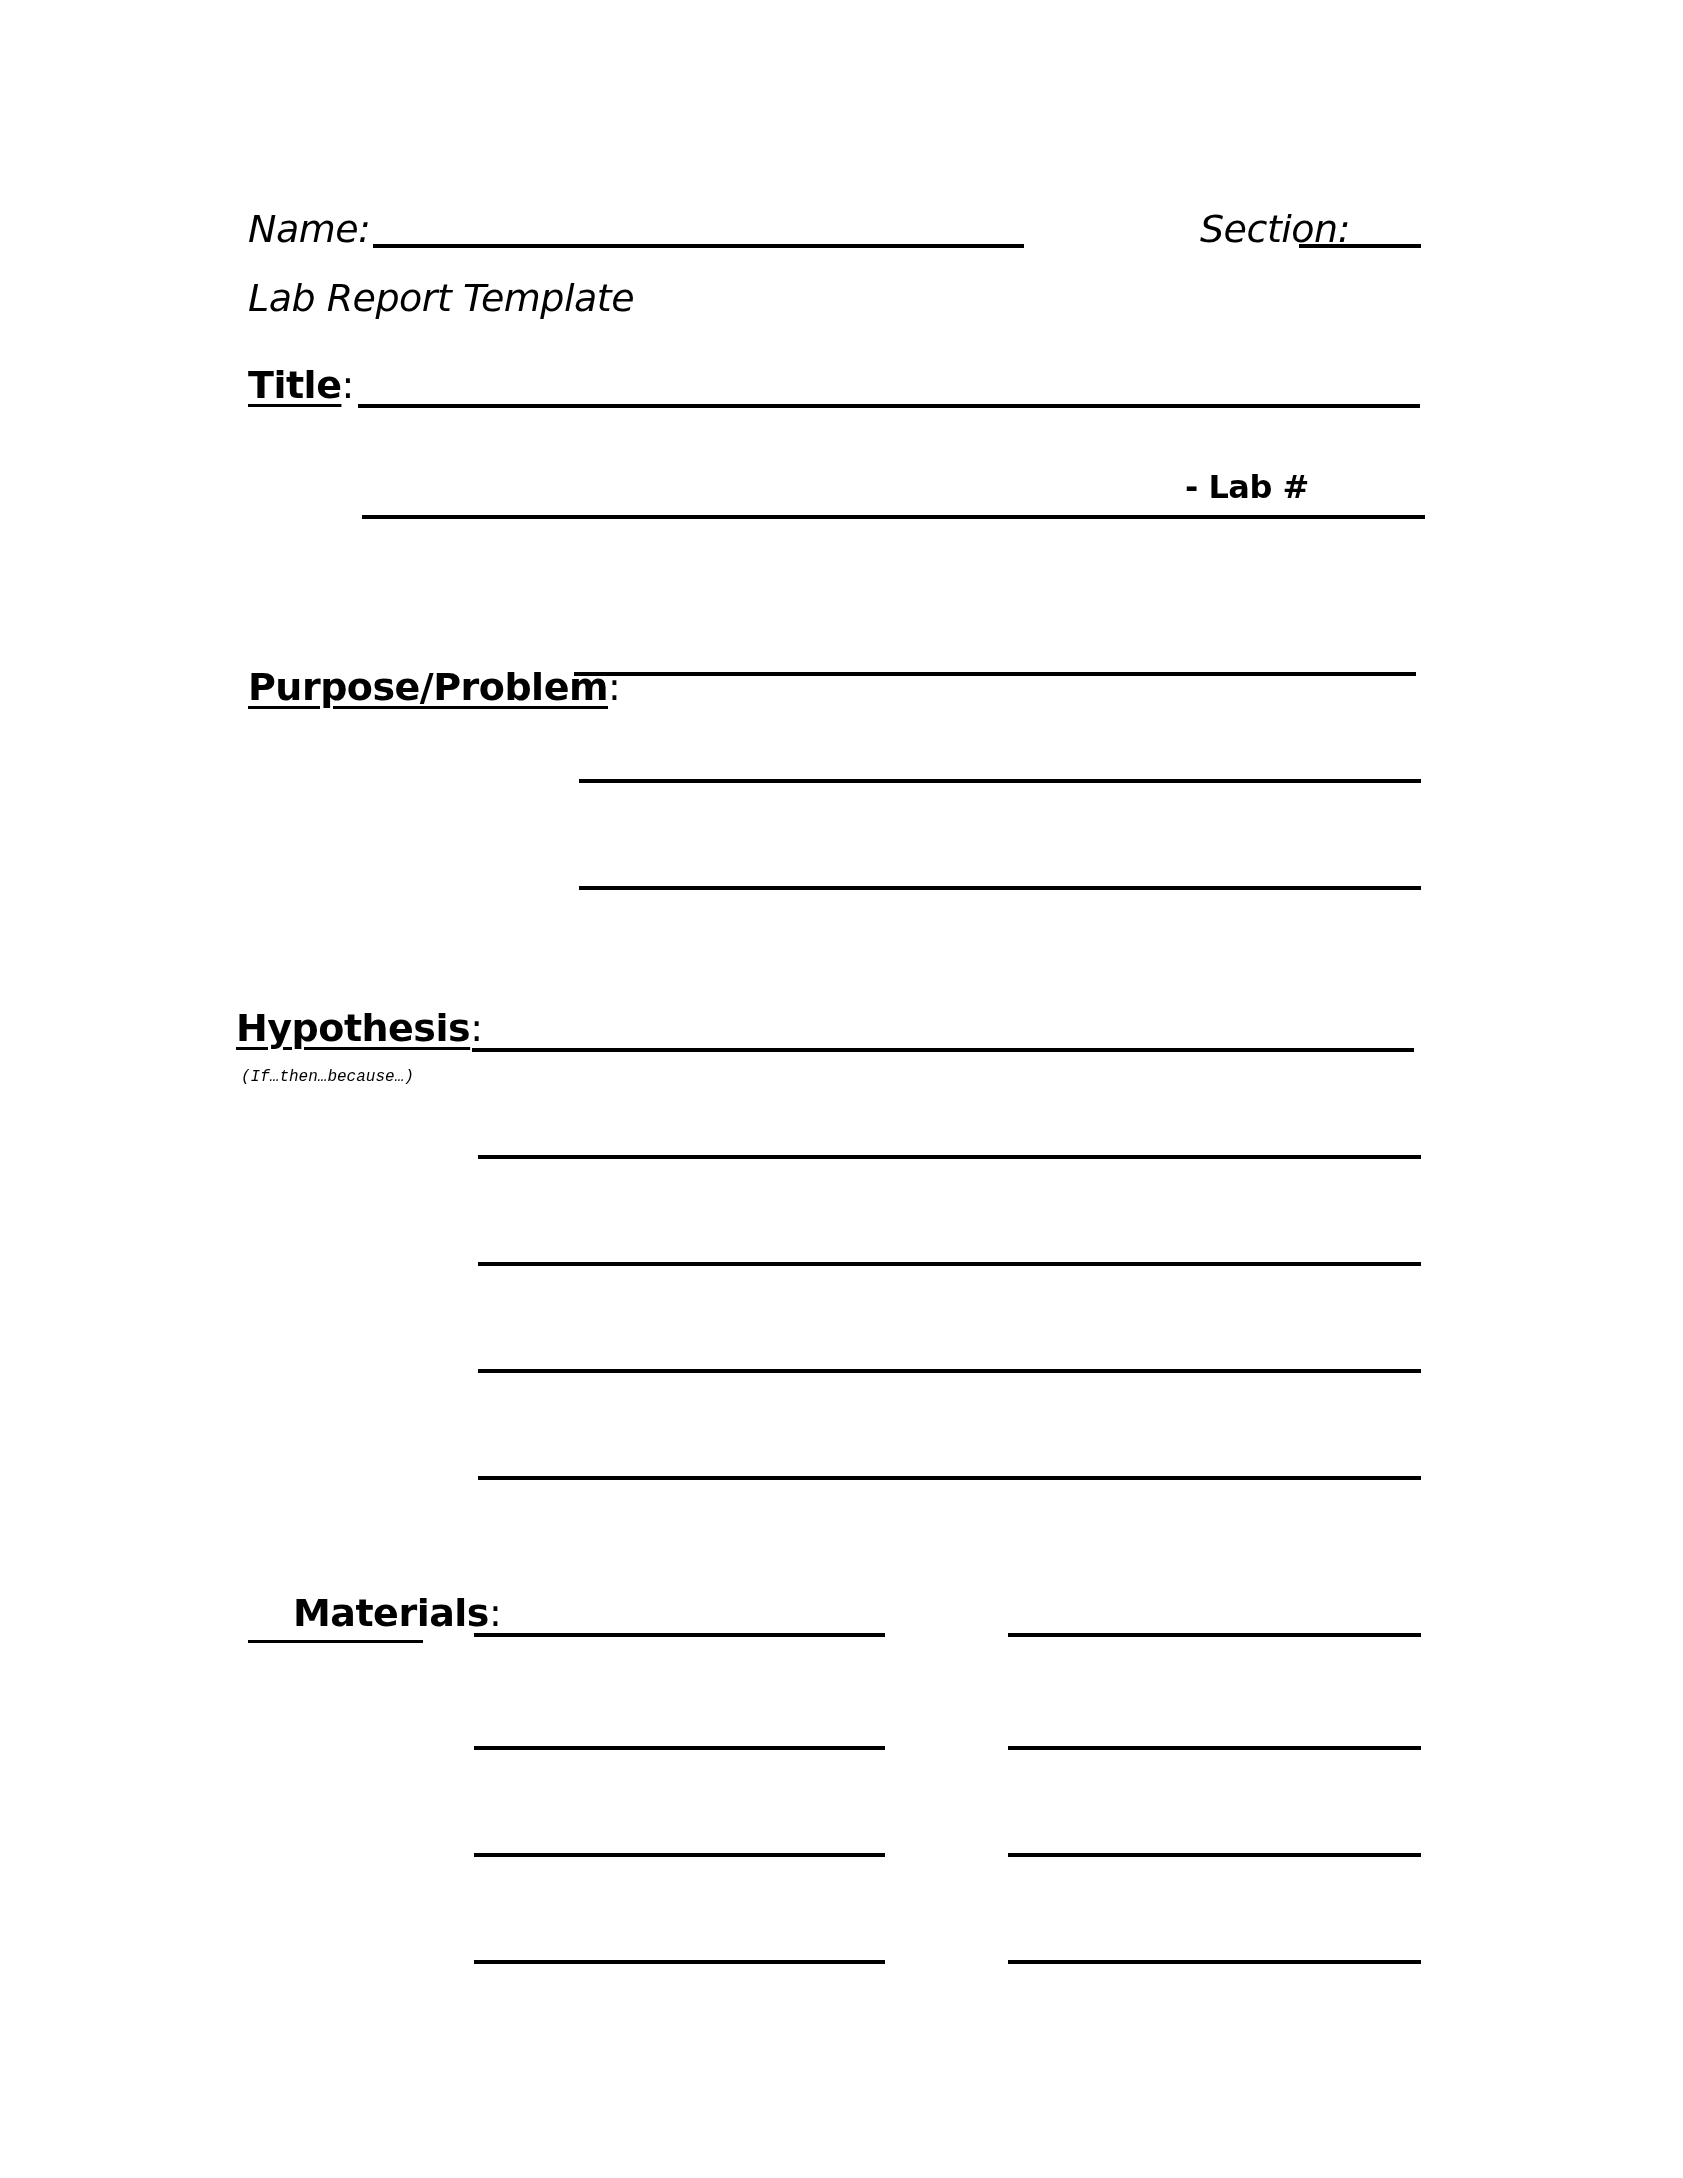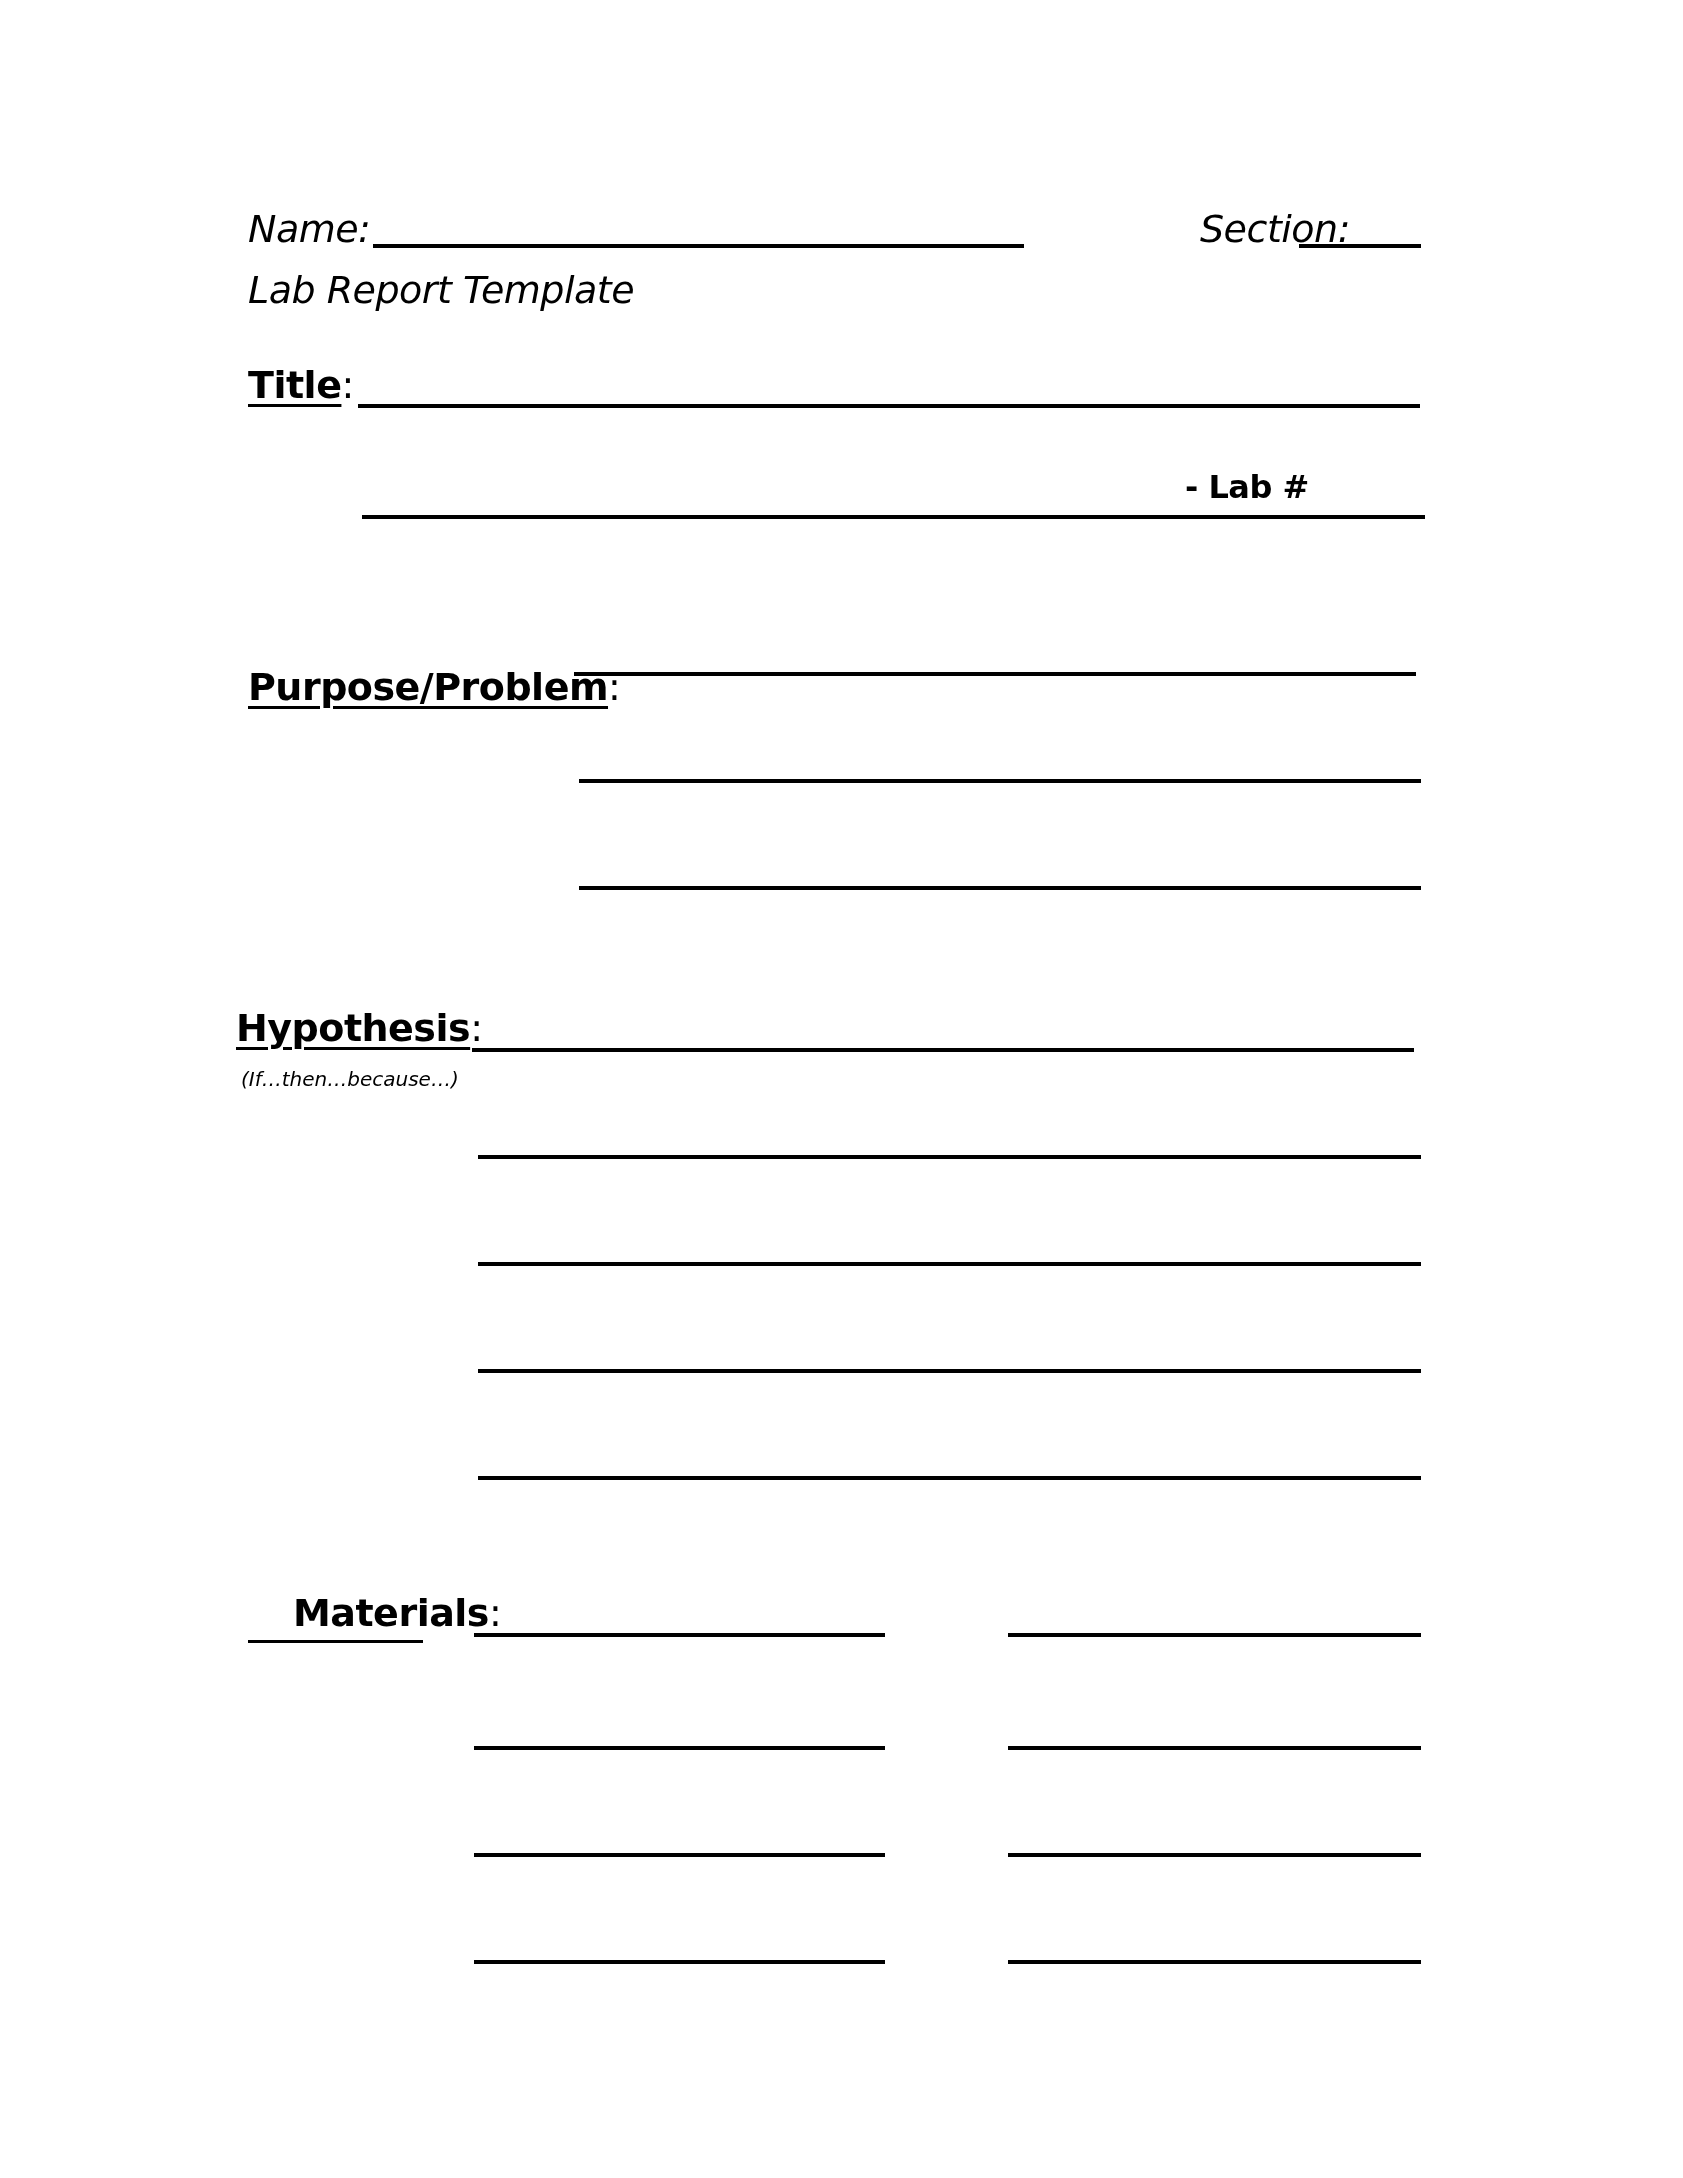--- a/index.html
+++ b/index.html
@@ -2,33 +2,33 @@
 <html><head>
 <meta charset="utf-8">
 <style>
   html, body { margin:0; padding:0; background:#ffffff; }
   body { width:1683px; height:2178px; position:relative; overflow:hidden;
          font-family:"DejaVu Sans", sans-serif; color:#000; }
   .t { position:absolute; white-space:nowrap; line-height:1; }
   .reg { font-size:38px; font-weight:normal; letter-spacing:-0.5px;font-style:italic; }
   .hd { font-size:38px; font-weight:bold; letter-spacing:-0.5px; }
   .hd .u { text-decoration:underline; text-decoration-thickness:3px; text-underline-offset:6px; }
-  .hint { font-size:20px; font-style:italic; }
+  .hint { font-size:16px; font-style:italic;font-family:Liberation Mono, monospace; }
   .line { position:absolute; height:4px; background:#000; }
 </style>
 </head>
 <body>
 
 <div class="t reg" style="left:248px; top:210px;">Name:</div>
 <div class="line" style="left:373px; top:244px; width:651px;"></div>
 
 <div class="t reg" style="left:1200px; top:210px;">Section:</div>
 <div class="line" style="left:1299px; top:244px; width:122px;"></div>
 
-<div class="t reg" style="left:248px; top:271px;">Lab Report Template</div>
+<div class="t reg" style="left:248px; top:279px;">Lab Report Template</div>
 
 <div class="t hd" style="left:248px; top:366px;"><span class="u">Title</span><span style="font-weight:normal">:</span></div>
 <div class="line" style="left:358px; top:404px; width:1062px;"></div>
 
 <div class="t hd" style="left:1185px; top:471px; font-size:32px;">- Lab #</div>
 <div class="line" style="left:362px; top:515px; width:1063px;"></div>
 
 <div class="t hd" style="left:248px; top:668px;"><span class="u">Purpose/Problem</span><span style="font-weight:normal">:</span></div>
 <div class="line" style="left:574px; top:672px; width:842px;"></div>
 <div class="line" style="left:579px; top:779px; width:842px;"></div>

